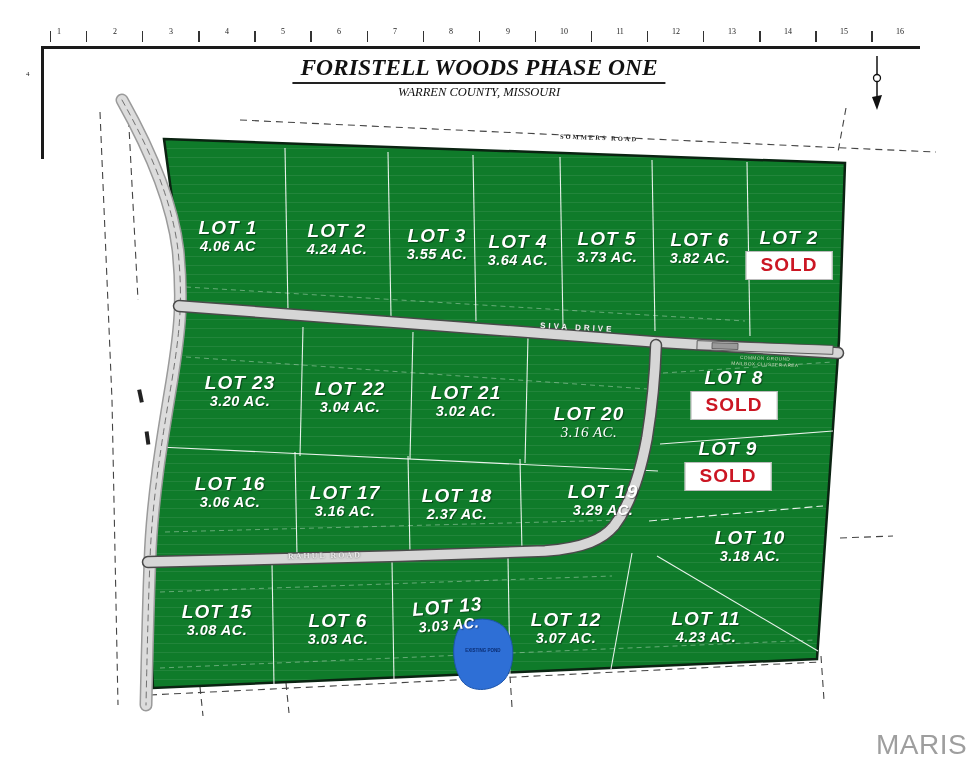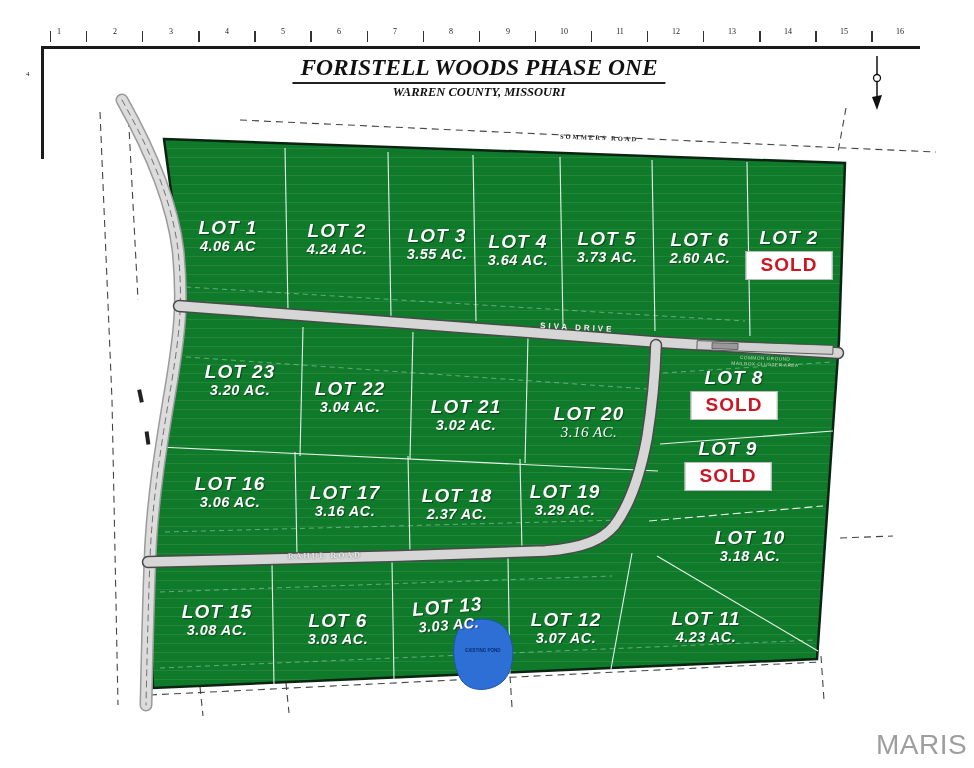--- a/index.html
+++ b/index.html
@@ -15,21 +15,21 @@
   .rn{position:absolute;top:27px;transform:translateX(-50%);font-family:"Liberation Serif",serif;
       font-size:8px;color:#222;}
   .left-tick{position:absolute;left:26px;top:70px;font-family:"Liberation Serif",serif;
       font-size:7px;color:#222;}
 
   
   .map-title{position:absolute;left:479px;top:54px;transform:translateX(-50%);
       font-family:"Liberation Serif",serif;font-style:italic;font-weight:700;font-size:23.5px;
       color:#111;border-bottom:2px solid #222;padding:0 8px 1px;white-space:nowrap;}
   .map-subtitle{position:absolute;left:479px;top:85px;transform:translateX(-50%);
-      font-family:"Liberation Serif",serif;font-style:italic;font-weight:700;font-size:12.5px;
+      font-family:"Liberation Serif",serif;font-style:italic;font-weight:400;font-size:12.5px;
       color:#111;white-space:nowrap;}
 
   
   svg.map{position:absolute;left:0;top:0;}
 
   
   .lot-label{position:absolute;text-align:center;color:#fff;transform:translateX(-50%);
       white-space:nowrap;}
   .lot-name{font-size:19px;font-weight:700;font-style:italic;letter-spacing:1px;line-height:1.05;
       text-shadow:1px 1px 1px rgba(0,0,0,.45);}
@@ -215,36 +215,36 @@
 <div class="lot-label" style="left:518px;top:232px">
   <div class="lot-name">LOT 4</div>
   <div class="lot-ac">3.64 AC.</div>
 </div>
 <div class="lot-label" style="left:607px;top:229px">
   <div class="lot-name">LOT 5</div>
   <div class="lot-ac">3.73 AC.</div>
 </div>
 <div class="lot-label" style="left:700px;top:230px">
   <div class="lot-name">LOT 6</div>
-  <div class="lot-ac">2.60 AC.</div>
+  <div class="lot-ac">3.82 AC.</div>
 </div>
 <div class="lot-label" style="left:789px;top:228px">
   <div class="lot-name">LOT 2</div>
   <div class="sold-badge">SOLD</div>
 </div>
 
-<div class="lot-label" style="left:240px;top:362px">
+<div class="lot-label" style="left:240px;top:373px">
   <div class="lot-name">LOT 23</div>
   <div class="lot-ac">3.20 AC.</div>
 </div>
 <div class="lot-label" style="left:350px;top:379px">
   <div class="lot-name">LOT 22</div>
   <div class="lot-ac">3.04 AC.</div>
 </div>
-<div class="lot-label" style="left:466px;top:397px">
+<div class="lot-label" style="left:466px;top:383px">
   <div class="lot-name">LOT 21</div>
   <div class="lot-ac">3.02 AC.</div>
 </div>
 <div class="lot-label" style="left:589px;top:404px">
   <div class="lot-name">LOT 20</div>
   <div class="lot-ac serif">3.16 AC.</div>
 </div>
 <div class="lot-label" style="left:734px;top:368px">
   <div class="lot-name">LOT 8</div>
   <div class="sold-badge">SOLD</div>
@@ -259,21 +259,21 @@
   <div class="lot-ac">3.06 AC.</div>
 </div>
 <div class="lot-label" style="left:345px;top:483px">
   <div class="lot-name">LOT 17</div>
   <div class="lot-ac">3.16 AC.</div>
 </div>
 <div class="lot-label" style="left:457px;top:486px">
   <div class="lot-name">LOT 18</div>
   <div class="lot-ac">2.37 AC.</div>
 </div>
-<div class="lot-label" style="left:565px;top:482px">
+<div class="lot-label" style="left:603px;top:482px">
   <div class="lot-name">LOT 19</div>
   <div class="lot-ac">3.29 AC.</div>
 </div>
 <div class="lot-label" style="left:750px;top:528px">
   <div class="lot-name">LOT 10</div>
   <div class="lot-ac">3.18 AC.</div>
 </div>
 
 <div class="lot-label" style="left:217px;top:602px">
   <div class="lot-name">LOT 15</div>

